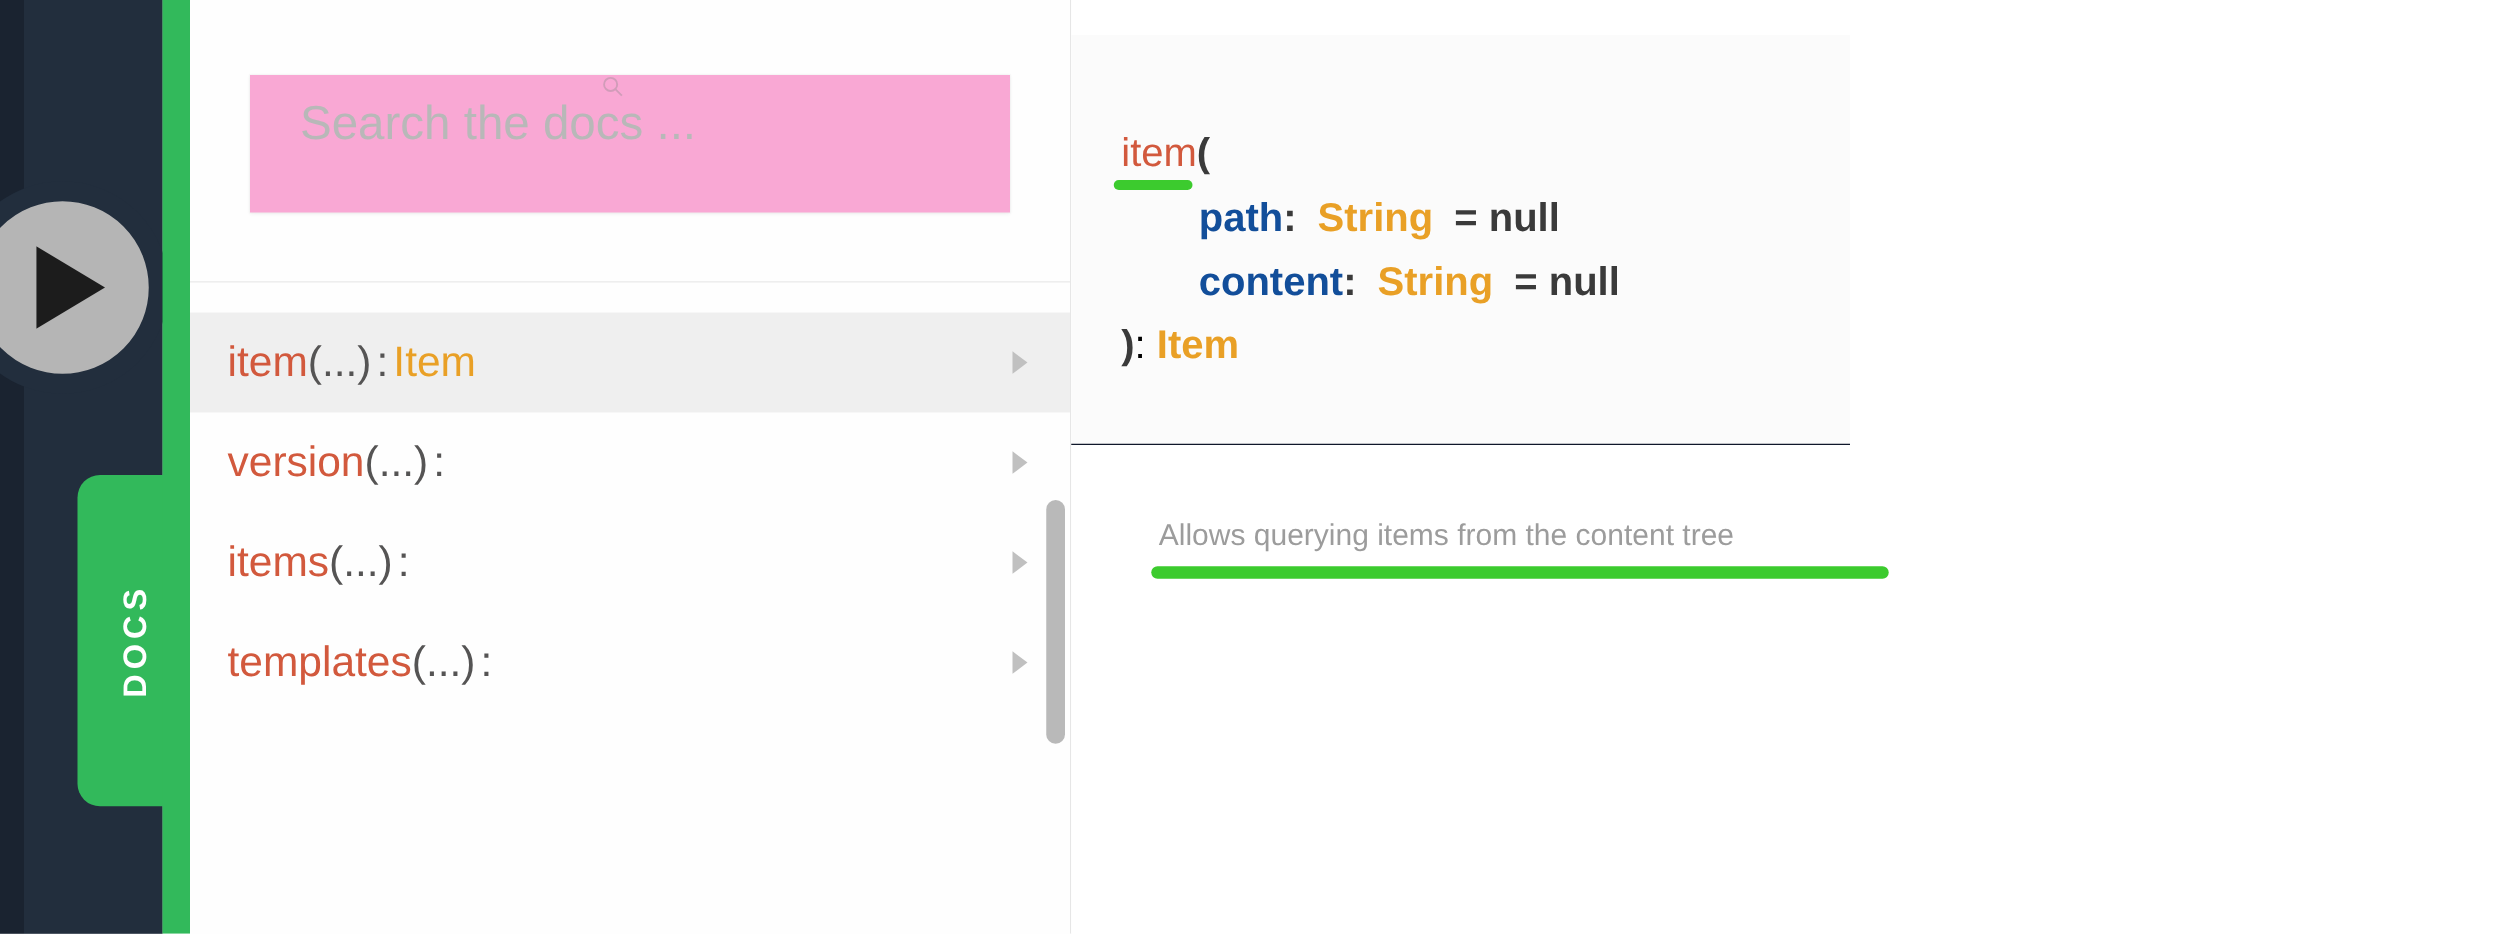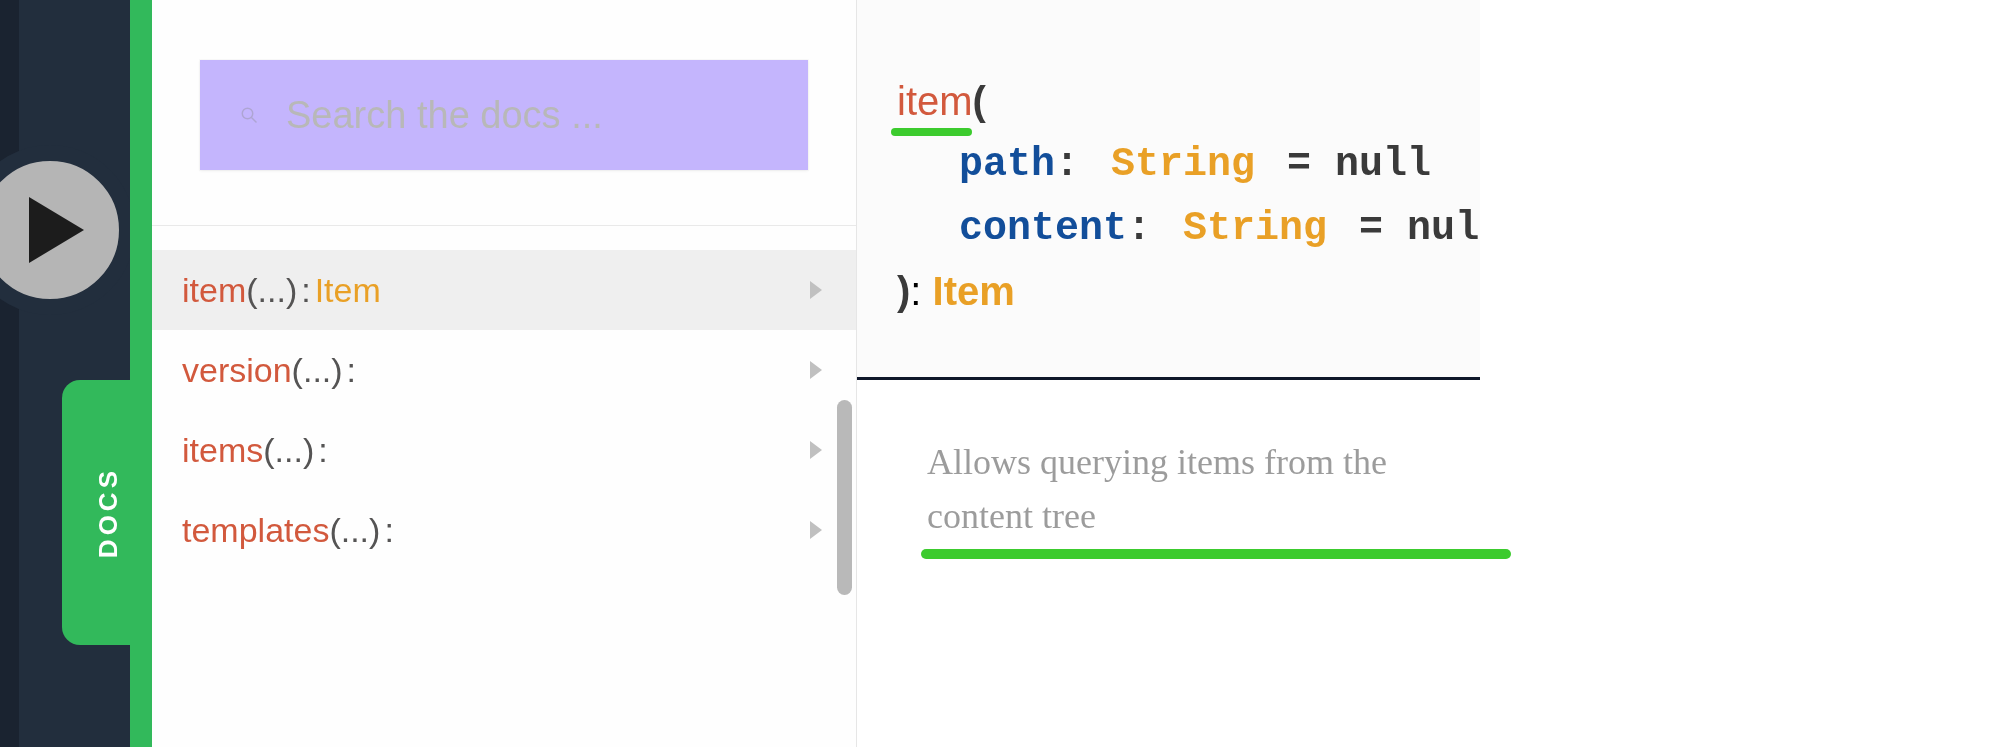--- a/index.html
+++ b/index.html
@@ -79,26 +79,27 @@
     height: 100%;
     background: #fefefe;
     border-right: 1px solid #e6e6e6;
   }
   .search-wrap {
     padding: 60px 48px 55px 48px;
   }
   .search-box {
     width: 100%;
     height: 110px;
-    background: #c4b5fd;
+    background: #f9a8d4;
     border: none;
     box-shadow: 0 1px 3px rgba(0,0,0,0.06), 0 0 0 1px rgba(0,0,0,0.02);
     display: flex;
     align-items: center;
     padding: 0 40px;
+    flex-direction: column;
   }
   .search-box svg { width: 18px; height: 18px; opacity: 0.35; margin-right: 28px; flex-shrink:0;}
   .search-box input {
     border: none;
     outline: none;
     width: 100%;
     font-size: 38px;
     color: #555;
     background: transparent;
   }
@@ -149,58 +150,58 @@
     position: absolute;
     left: 857px;
     top: 0;
     right: 0;
     height: 100%;
     background: #fff;
   }
   .sig-block {
     background: #fbfbfb;
     padding: 70px 40px 55px 40px;
-    border-bottom: 3px solid #0f172a;
-    font-size: 40px;
+    border-bottom: 1px solid #0f172a;
+    font-size: 32px;
     line-height: 1.55;
     font-family: inherit;
+    margin-top: 28px;
   }
   .sig-head {
     display: inline-block;
     position: relative;
   }
   .sig-head .fname { color: #d2593d; font-weight: 500;}
   .sig-head .paren { color: #3a3a3a; font-weight: 600;}
   .sig-head-underline {
     position: absolute;
     left: -6px; right: 14px;
     bottom: -4px;
     height: 8px;
     background: #3ccb2e;
     border-radius: 4px;
   }
-  .sig-args { padding-left: 62px; font-family: Liberation Mono, monospace; }
+  .sig-args { padding-left: 62px; }
   .sig-arg { margin-top: 2px; }
   .sig-arg .aname { color: #124e9a; font-weight: 600;}
   .sig-arg .acolon { color: #3a3a3a; font-weight: 600;}
   .sig-arg .atype { color: #e9a026; font-weight: 600; margin: 0 8px;}
   .sig-arg .adefault { color: #3a3a3a; font-weight: 600;}
   .sig-return .paren { color: #3a3a3a; font-weight: 600;}
   .sig-return .rtype { color: #e9a026; font-weight: 600;}
 
   .desc-block {
     padding: 55px 50px 20px 70px;
     position: relative;
   }
   .desc-text {
     color: #9c9c9c;
-    font-size: 36px;
+    font-size: 24px;
     line-height: 1.5;
     max-width: 560px;
-    font-family: Liberation Serif, serif;
   }
   .desc-underline {
     margin-top: 6px;
     margin-left: -6px;
     height: 10px;
     width: 590px;
     background: #3ccb2e;
     border-radius: 5px;
   }
 

